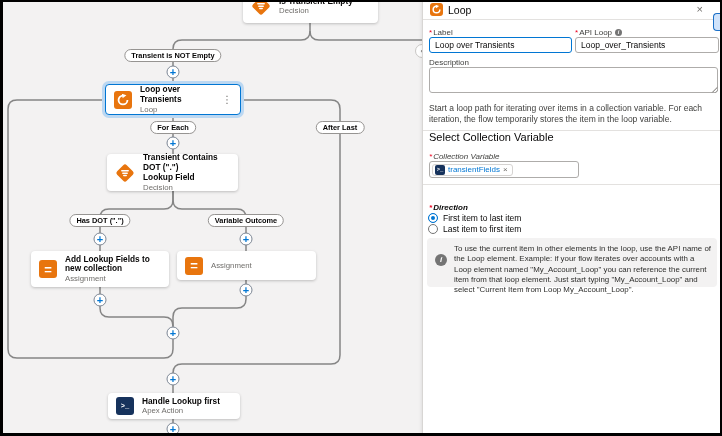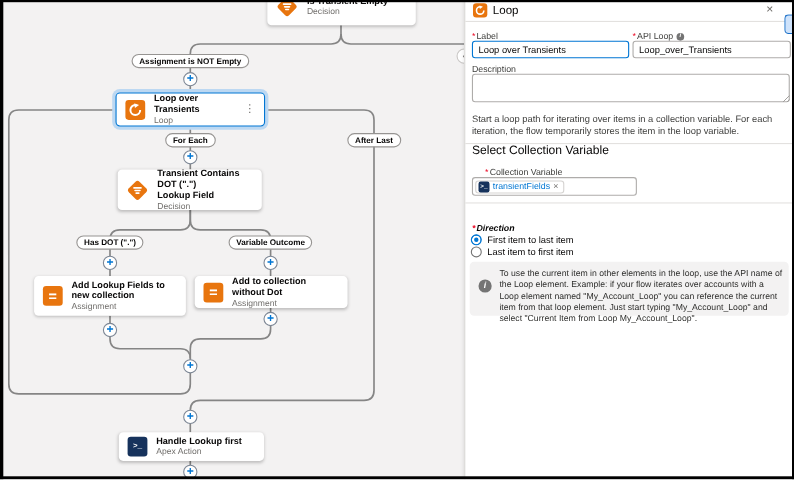--- a/index.html
+++ b/index.html
@@ -1,17 +1,17 @@
 <!DOCTYPE html>
 <html style="--orange: #e8750e; --navy: #16325c; --blue: #0176d3;"><head>
 <meta charset="utf-8">
 <style>
   html,body{margin:0;padding:0;}
   body{font-family:"Liberation Sans",sans-serif;-webkit-font-smoothing:antialiased;}
-  #stage{position:relative;width:722px;height:436px;background:#e5e5e5;overflow:hidden;}
+  #stage{position:relative;width:722px;height:436px;background:#701a75;overflow:hidden;}
 
   
   .frame{position:absolute;background:#000;z-index:30;}
   .frame.top{left:0;top:0;width:722px;height:2px;}
   .frame.left{left:0;top:0;width:3px;height:436px;}
   .frame.right{left:720px;top:0;width:2px;height:436px;}
   .frame.bottom{left:0;top:433px;width:722px;height:3px;}
 
   
   #canvas{position:absolute;left:0;top:0;width:424px;height:436px;background:#f3f2f2;}
@@ -157,34 +157,33 @@
       <span class="sq-icon orange eq">=</span>
       <div class="txt">
         <span class="title" style="max-width:95px;">Add Lookup Fields to new collection</span>
         <span class="sub">Assignment</span>
       </div>
     </div>
 
     <div class="node" style="left:177px;top:251px;width:139px;height:29px;">
       <span class="sq-icon orange eq">=</span>
       <div class="txt">
-        <span class="title">Add to collection without Dot</span>
         <span class="sub">Assignment</span>
       </div>
     </div>
 
     <div class="node" style="left:108px;top:393px;width:132px;height:26px;">
       <span class="sq-icon navy">&gt;_</span>
       <div class="txt">
         <span class="title">Handle Lookup first</span>
         <span class="sub">Apex Action</span>
       </div>
     </div>
 
-    <div class="badge" style="left:173px;top:49px;">Assignment is NOT Empty</div>
+    <div class="badge" style="left:173px;top:49px;">Transient is NOT Empty</div>
     <div class="badge" style="left:173px;top:121px;">For Each</div>
     <div class="badge" style="left:340px;top:121px;">After Last</div>
     <div class="badge" style="left:100px;top:214px;">Has DOT (".")</div>
     <div class="badge" style="left:246px;top:214px;">Variable Outcome</div>
 
     <div class="plus" style="left:173px;top:72px;">+</div>
     <div class="plus" style="left:173px;top:143px;">+</div>
     <div class="plus" style="left:100px;top:239px;">+</div>
     <div class="plus" style="left:246px;top:239px;">+</div>
     <div class="plus" style="left:100px;top:300px;">+</div>
@@ -216,21 +215,21 @@
 
     <div class="p-abs f-label" style="left:6px;top:58px;">Description</div>
     <textarea class="p-abs inp desc" style="left: 6px; top: 67px;"></textarea>
     <div class="resize-corner" style="left:288px;top:86px;"></div>
 
     <div class="p-abs p-help" style="left:6px;top:103px;width:288px;">Start a loop path for iterating over items in a collection variable. For each iteration, the flow temporarily stores the item in the loop variable.</div>
 
     <div class="p-divider" style="top:130px;"></div>
 
     <div class="p-abs p-heading" style="left:6px;top:131px;">Select Collection Variable</div>
-    <div class="p-abs f-label" style="left:18px;top:152px;"><span class="req">*</span><span>Collection Variable</span></div>
+    <div class="p-abs f-label" style="left:6px;top:152px;font-style:italic;"><span class="req">*</span><span>Collection Variable</span></div>
     <div class="p-abs combobox" style="left:6px;top:161px;width:150px;">
       <span class="pill">
         <span class="pic">&gt;_</span>
         <span class="ptxt">transientFields</span>
         <span class="px">×</span>
       </span>
     </div>
 
     <div class="p-divider" style="top:184px;"></div>
 

